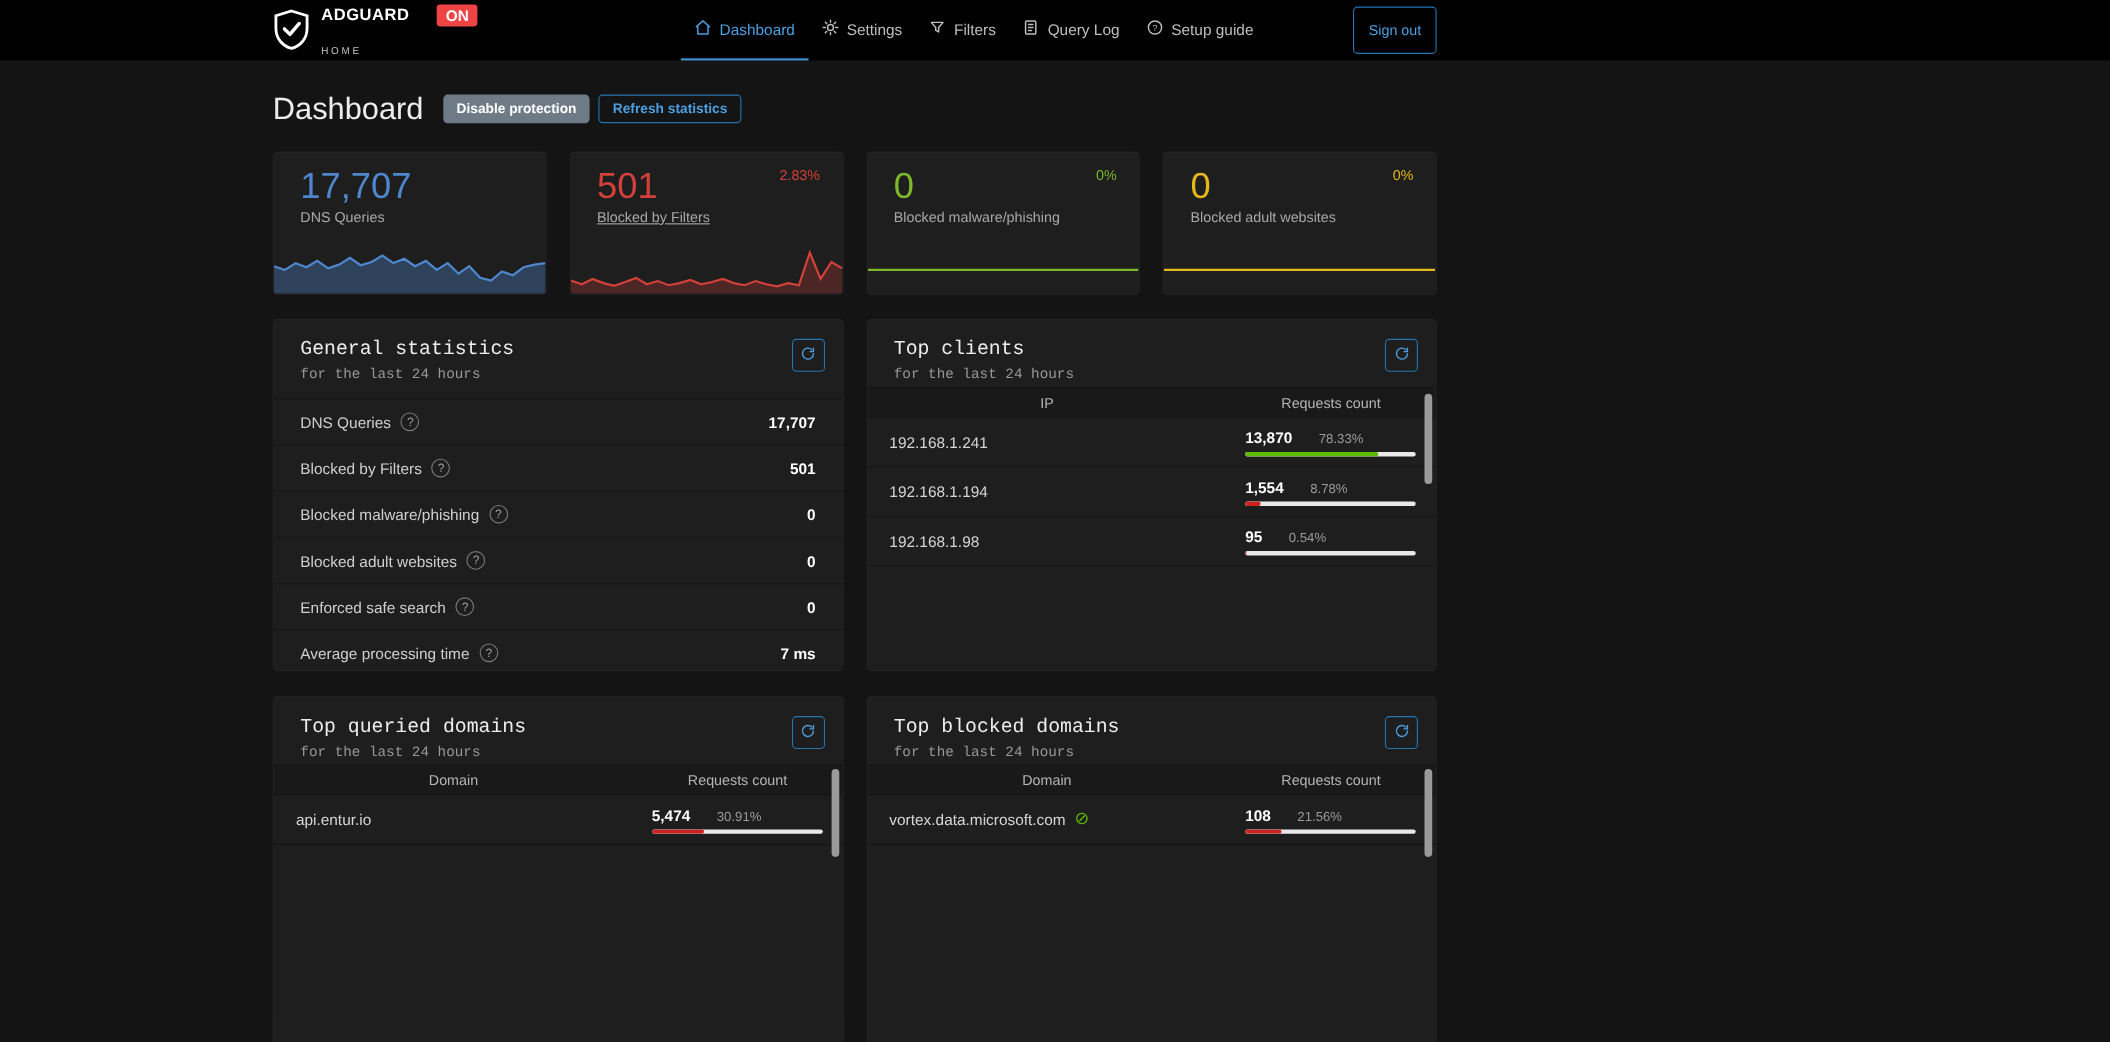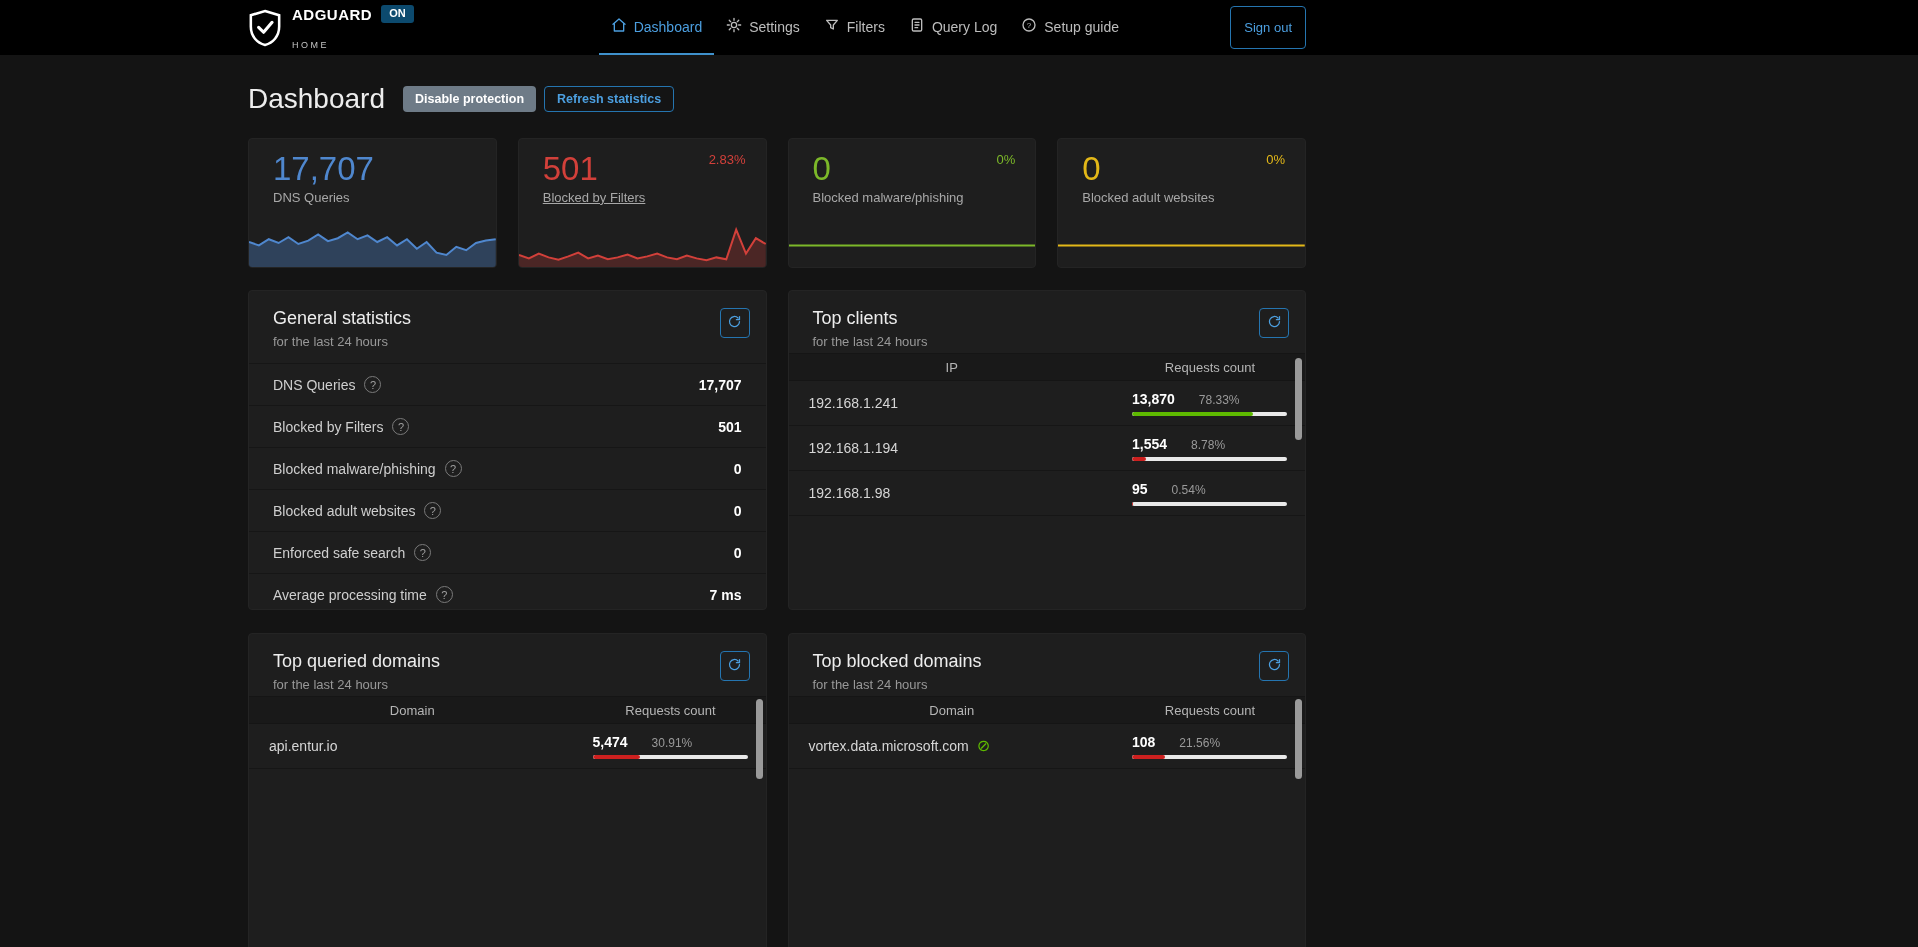--- a/index.html
+++ b/index.html
@@ -11,21 +11,21 @@
   }
   .shell { width: 1058px; margin-left: 248px; }
 
   
   header { height: 55px; background: #000; }
   .header-inner { display: flex; align-items: center; height: 55px; }
   .brand { display: flex; align-items: center; gap: 10px; cursor: pointer; }
   .logo-svg { width: 34px; height: 38px; display: block; }
   .brand-row { display: flex; align-items: center; }
   .brand-name { font-size: 15px; font-weight: bold; letter-spacing: .5px; color: #fff; }
-  .badge-on { margin-left: 9px; background: #0c4a6e; color: #fff; font-size: 11px; font-weight: bold;
+  .badge-on { margin-left: 25px; background: #ef4444; color: #fff; font-size: 14px; font-weight: bold;
               padding: 2px 8px; border-radius: 3px; line-height: 1.2; }
   .brand-sub { font-size: 9px; letter-spacing: 2.5px; color: #c3c3c3; margin-top: 17px; }
 
   nav { display: flex; align-items: stretch; height: 55px; margin-left: 185px; }
   .nav-item { display: flex; align-items: center; gap: 7px; padding: 0 12px; font-size: 14px;
               color: #bdbdbd; cursor: pointer; border-bottom: 2px solid transparent; }
   .nav-item svg { width: 16px; height: 16px; }
   .nav-item.active { color: #4c9fe0; border-bottom-color: #3f91cc; }
 
   .btn-outline-blue { margin-left: auto; background: transparent; border: 1px solid #2575b0;
@@ -52,21 +52,21 @@
   .card-label.link { text-decoration: underline; cursor: pointer; }
   .card-percent { position: absolute; top: 13px; right: 20px; font-size: 13px; }
   .spark { position: absolute; left: 0; right: 0; bottom: 0; height: 48px; }
   .spark svg { display: block; width: 100%; height: 100%; }
 
   
   .panels-row { display: flex; gap: 21px; margin-bottom: 23px; }
   .panel { flex: 1; height: 320px; background: #1e1e1e; border: 1px solid #242424; border-radius: 4px;
            position: relative; overflow: hidden; }
   .panel-head { display: flex; justify-content: space-between; align-items: flex-start;
-                padding: 17px 16px 0 24px; }
+                padding: 17px 16px 0 24px; font-family: Liberation Mono, monospace; }
   .panel-title { font-size: 18px; font-weight: 400; color: #ededed; }
   .panel-sub { font-size: 13px; color: #989898; margin-top: 5px; }
   .refresh-btn { width: 30px; height: 30px; background: transparent; border: 1px solid #2575b0;
                  border-radius: 4px; color: #4c9fe0; cursor: pointer; display: flex;
                  align-items: center; justify-content: center; }
   .refresh-btn svg { width: 15px; height: 15px; }
 
   
   .stats-table { margin-top: 14px; }
   .stat-row { height: 42px; display: flex; align-items: center; padding: 0 24px;

